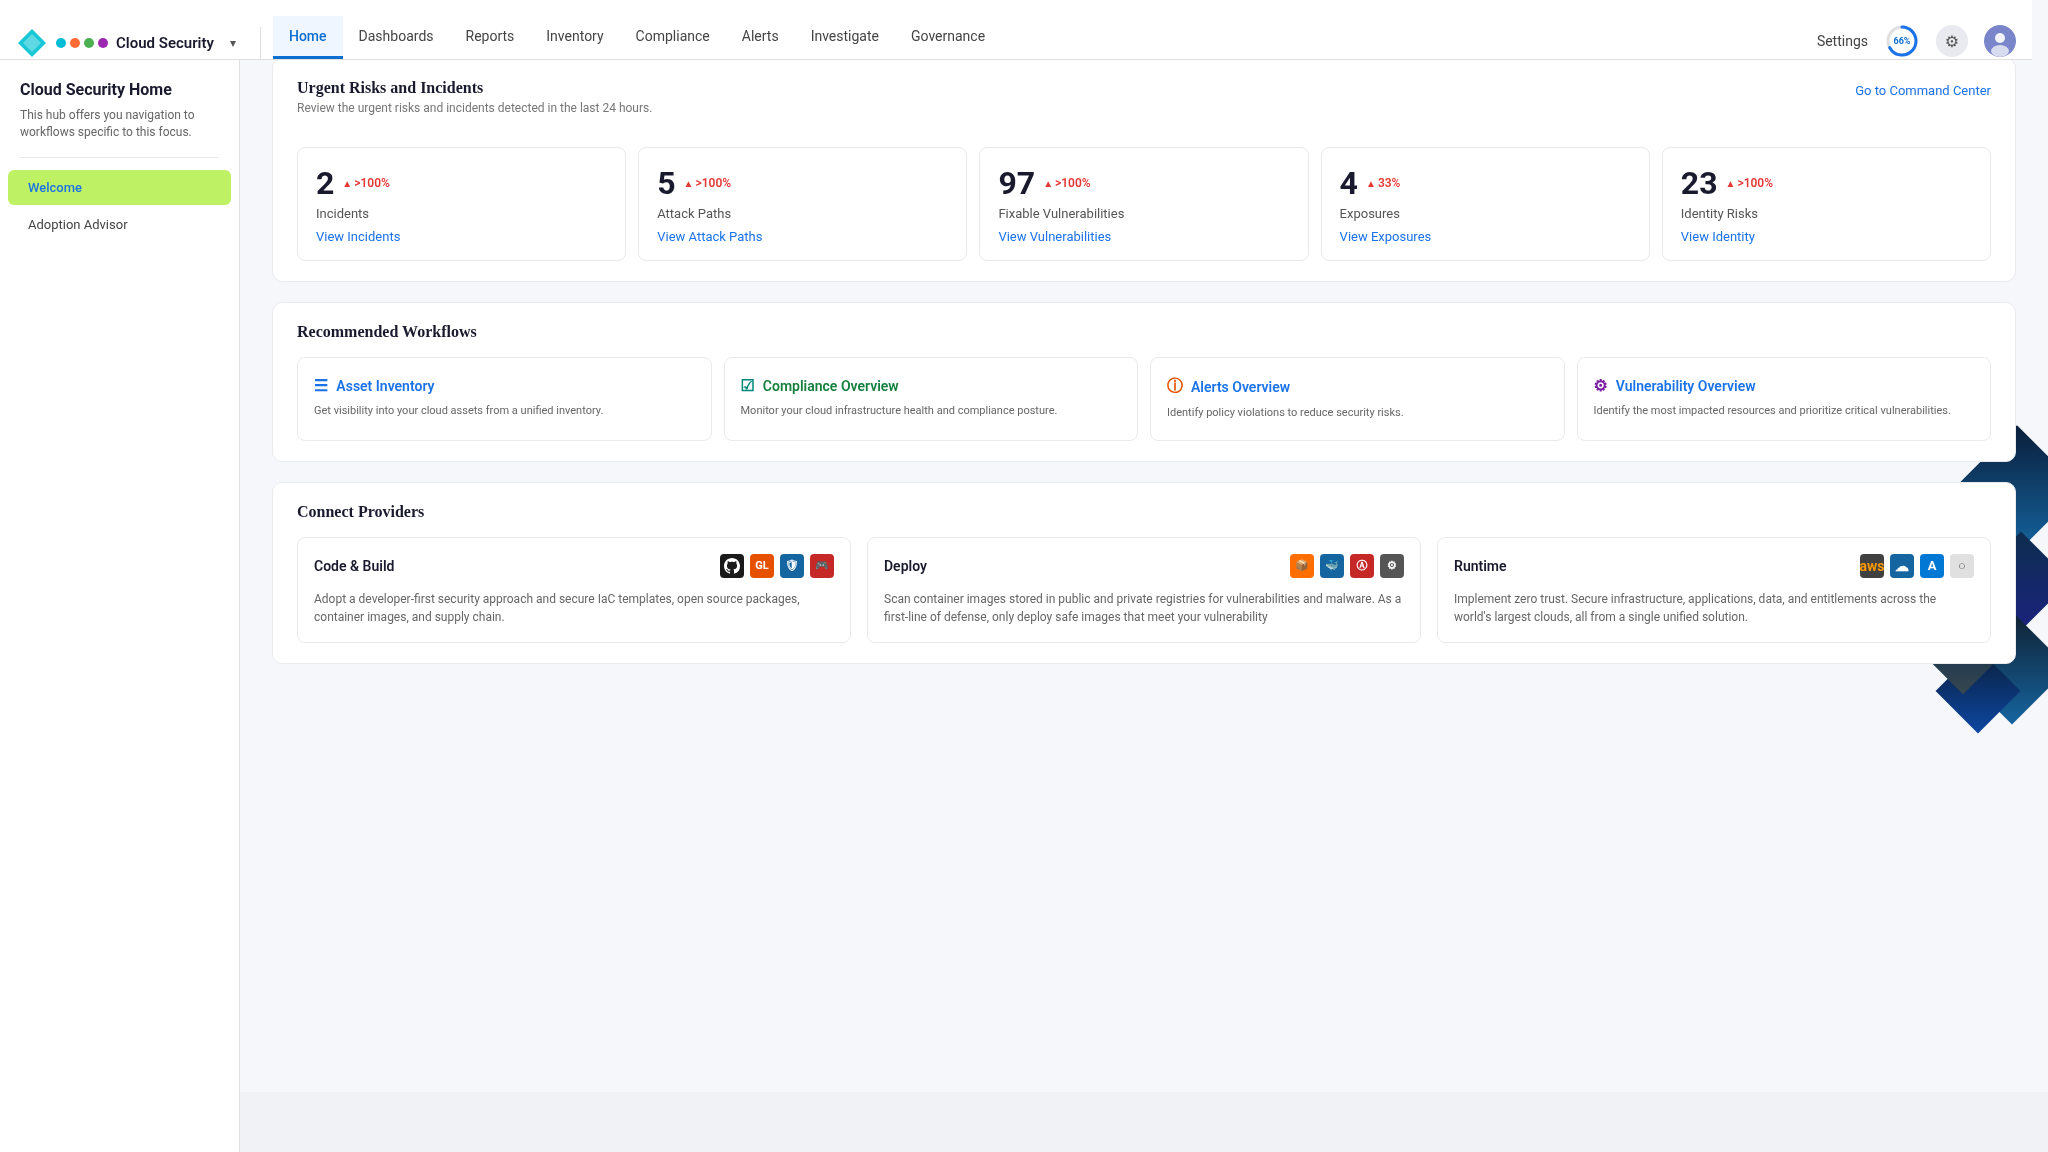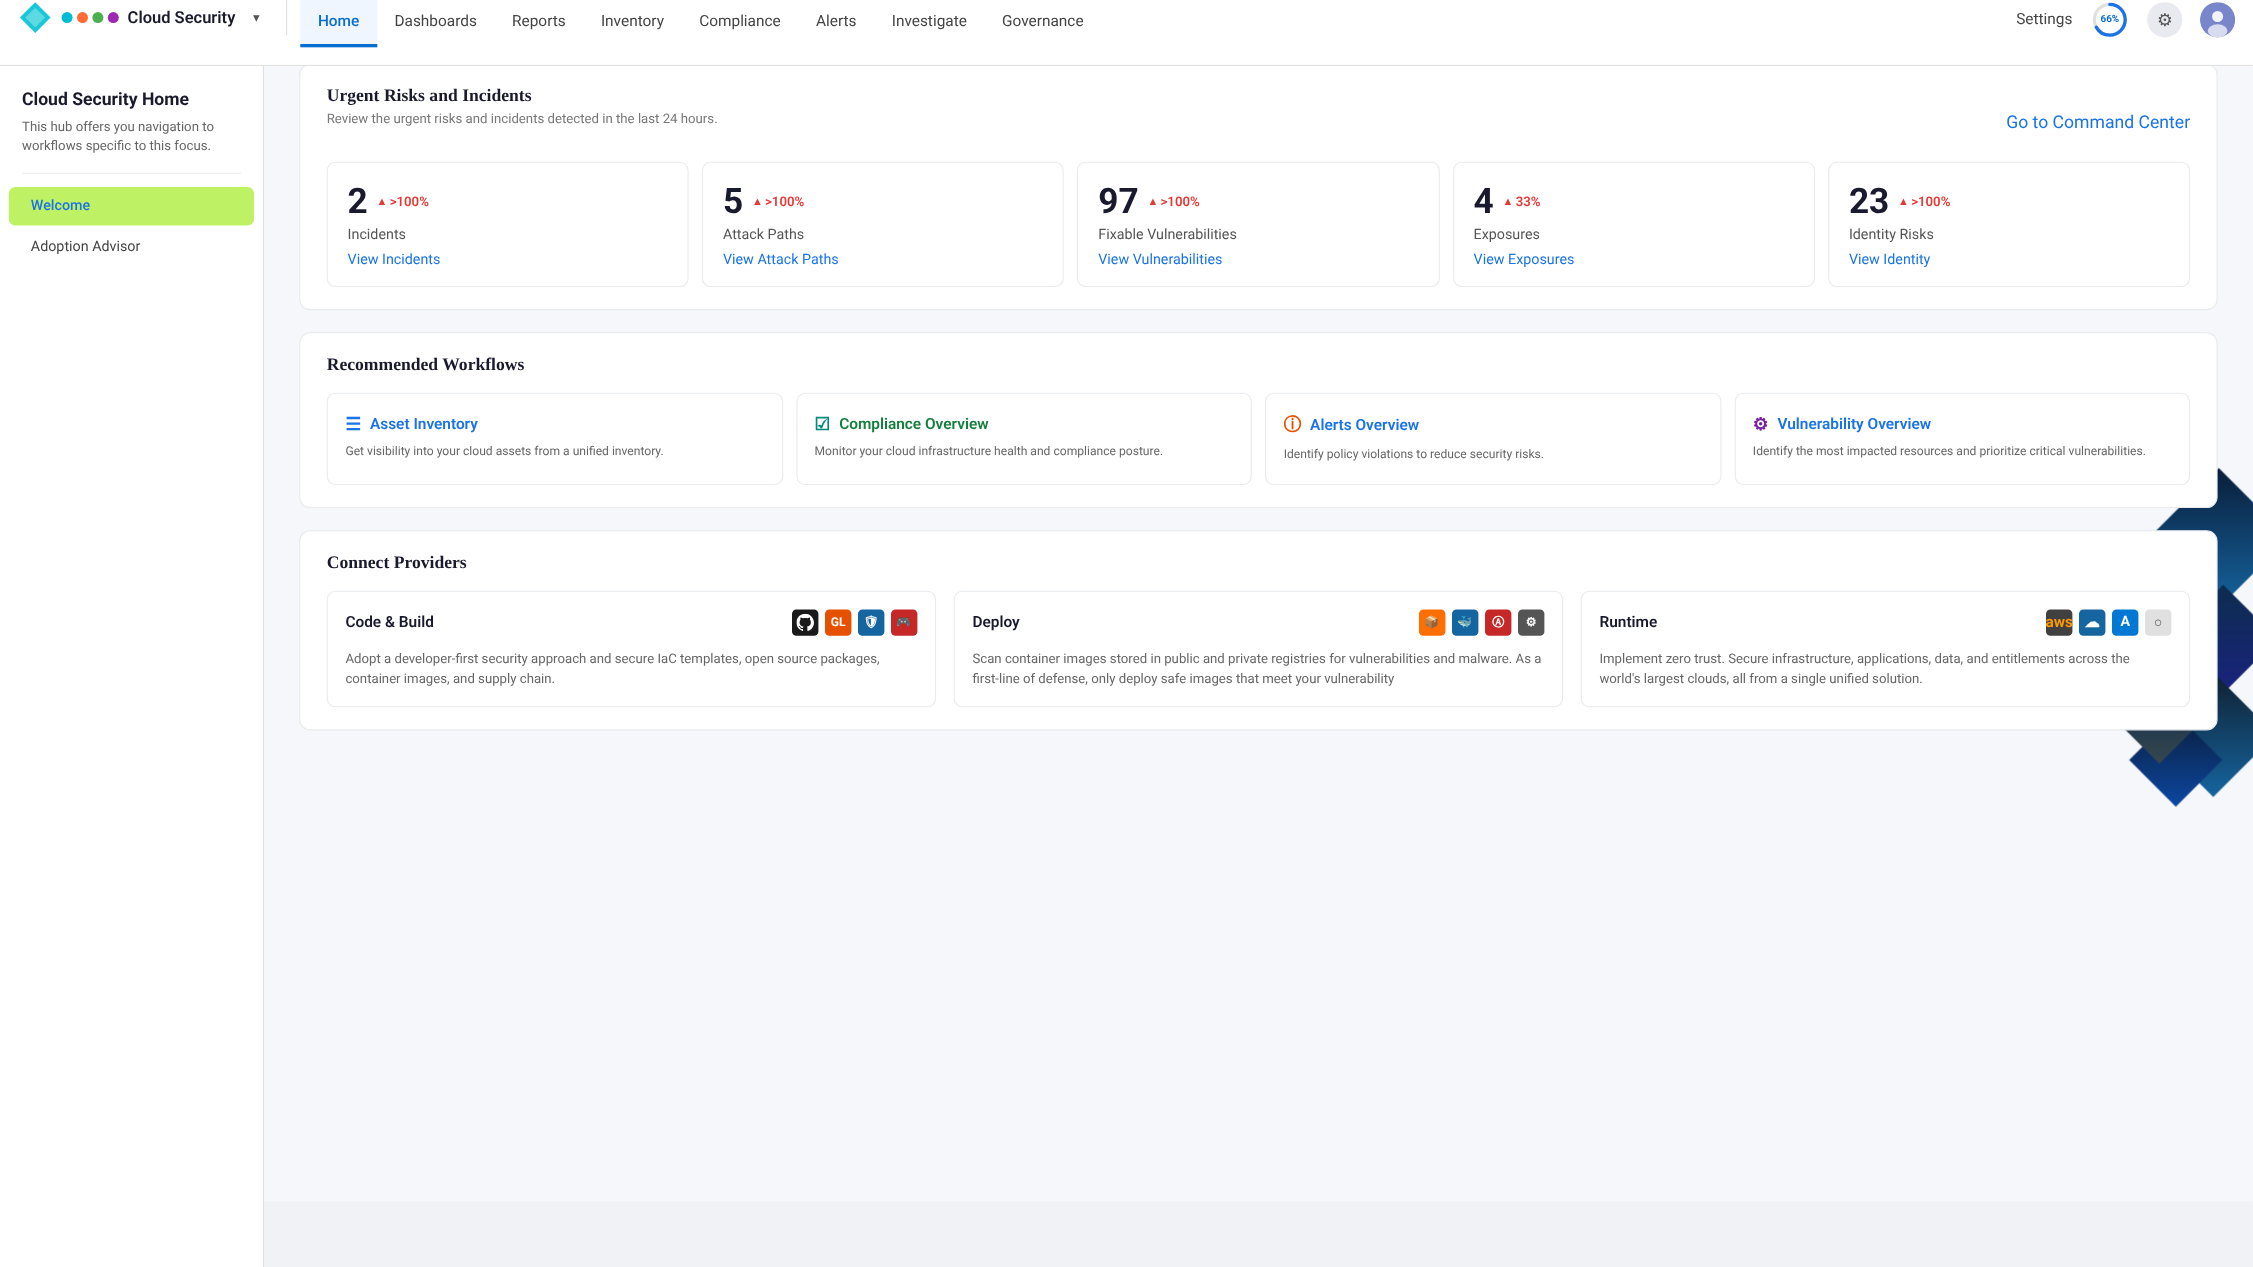--- a/index.html
+++ b/index.html
@@ -1,22 +1,22 @@
 <!DOCTYPE html>
 <html><head>
   <meta charset="utf-8">
   <style>
     * { box-sizing: border-box; margin: 0; padding: 0; }
     body { font-family: -apple-system, BlinkMacSystemFont, 'Segoe UI', Roboto, sans-serif; background: #f0f2f5; color: #333; font-size: 14px; }
 
     
     .topnav {
-      display: flex; align-items: flex-start; background: #fff;
+      display: flex; align-items: flex-end; background: #fff;
       border-bottom: 1px solid #e0e0e0; height: 60px; padding: 0 16px;
-      position: fixed; top: 0; left: 0; right: 0; z-index: 100;
+      position: fixed; top: 0; left: 0; right: 16px; z-index: 100;
     }
     .topnav-logo { display: flex; align-items: center; gap: 8px; margin-right: 8px; }
     .logo-icon { width: 32px; height: 32px; }
     .logo-dots { display: flex; gap: 4px; align-items: center; }
     .logo-dot { width: 10px; height: 10px; border-radius: 50%; }
     .topnav-app-name { font-size: 15px; font-weight: 600; color: #1a1a2e; margin-right: 4px; }
     .topnav-dropdown { background: none; border: none; cursor: pointer; color: #555; font-size: 12px; padding: 0 4px; }
     .nav-divider { width: 1px; height: 32px; background: #e0e0e0; margin: 0 12px; }
     .nav-links { display: flex; align-items: center; gap: 0; flex: 1; }
     .nav-link {
@@ -70,21 +70,21 @@
     
     .section-card {
       background: #fff; border-radius: 10px; border: 1px solid #e8eaed;
       padding: 20px 24px; margin-bottom: 20px; position: relative; z-index: 1;
     }
     .section-title { font-size: 16px; font-weight: 600; color: #1a1a2e; margin-bottom: 4px; font-family: Liberation Serif, serif; }
     .section-subtitle { font-size: 12px; color: #777; margin-bottom: 16px; }
 
     .section-header { display: flex; align-items: flex-start; justify-content: space-between; margin-bottom: 16px; }
     .section-header-text {}
-    .go-link { color: #1a73e8; font-size: 16px; cursor: pointer; text-decoration: none; white-space: nowrap; margin-top: 22px; }
+    .go-link { color: #1a73e8; font-size: 13px; cursor: pointer; text-decoration: none; white-space: nowrap; margin-top: 4px; }
 
     
     .metrics-row { display: flex; gap: 12px; }
     .metric-card {
       flex: 1; border: 1px solid #e8eaed; border-radius: 8px; padding: 16px 18px;
       display: flex; flex-direction: column; gap: 4px;
     }
     .metric-top { display: flex; align-items: center; gap: 8px; }
     .metric-number { font-size: 32px; font-weight: 700; color: #1a1a2e; }
     .metric-change { font-size: 12px; font-weight: 600; display: flex; align-items: center; gap: 2px; }

